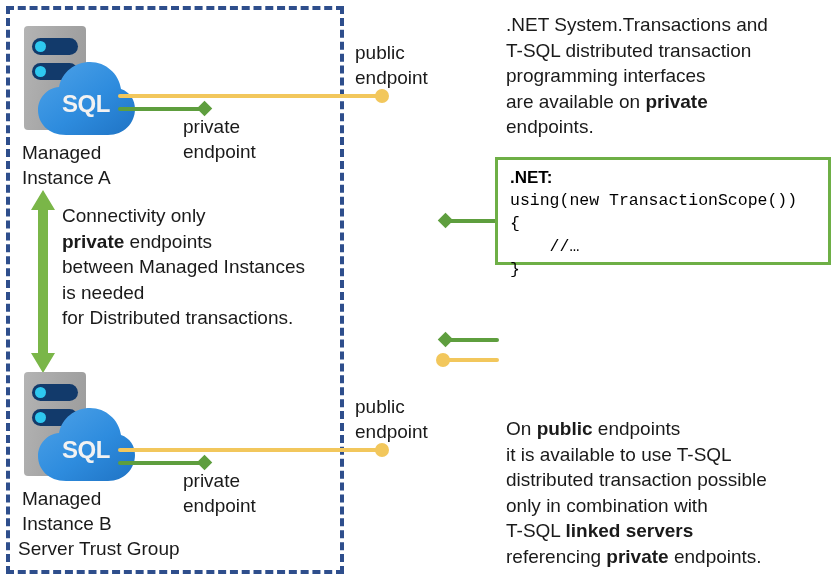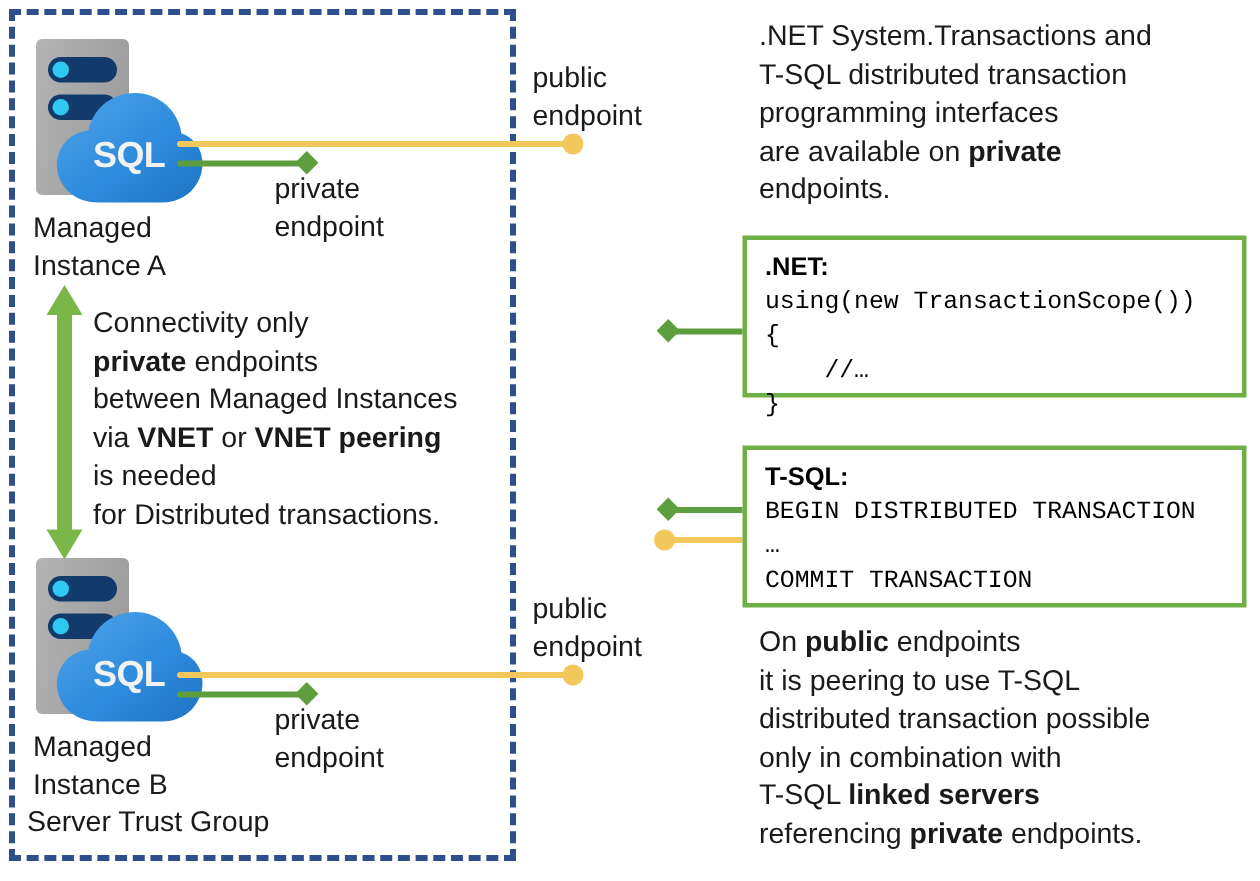--- a/index.html
+++ b/index.html
@@ -235,21 +235,20 @@
   <div class="abs" id="conn-arrow">
     <svg width="26" height="183" viewBox="0 0 26 183" xmlns="http://www.w3.org/2000/svg">
       <path fill="#7AB648" d="M13,0 L25,20 L18,20 L18,163 L25,163 L13,183 L1,163 L8,163 L8,20 L1,20 Z"></path>
     </svg>
   </div>
 
   <div class="abs" id="conn-text">
     <div><span>Connectivity only</span></div>
     <div><b>private</b><span> endpoints</span></div>
     <div><span>between Managed Instances</span></div>
-    <div><span>via </span><b>VNET</b><span> or </span><b>VNET peering</b></div>
     <div><span>is needed</span></div>
     <div><span>for Distributed transactions.</span></div>
   </div>
 
   <div class="abs mi-icon" style="left:18px; top:372px;">
     <div class="rack">
       <div class="rack-bar b1">
         <div class="rack-led"></div>
       </div>
       <div class="rack-bar b2">
@@ -303,29 +302,23 @@
   <div class="dot-circle" style="left:436px; top:353px;"></div>
 
   <div class="code-box" id="dotnet-box">
     <div class="code-title">.NET:</div>
     <div class="code-body">using(new TransactionScope())
 {
     //…
 }</div>
   </div>
 
-  <div class="code-box" id="tsql-box">
-    <div class="code-title">T-SQL:</div>
-    <div class="code-body">BEGIN DISTRIBUTED TRANSACTION
-…
-COMMIT TRANSACTION</div>
-  </div>
 
   <div class="para" id="outro-para">
     <div><span>On </span><b>public</b><span> endpoints</span></div>
-    <div><span>it is peering to use T-SQL</span></div>
+    <div><span>it is available to use T-SQL</span></div>
     <div><span>distributed transaction possible</span></div>
     <div><span>only in combination with</span></div>
     <div><span>T-SQL </span><b>linked servers</b></div>
     <div><span>referencing </span><b>private</b><span> endpoints.</span></div>
   </div>
 
 </div>
 
 </body></html>

